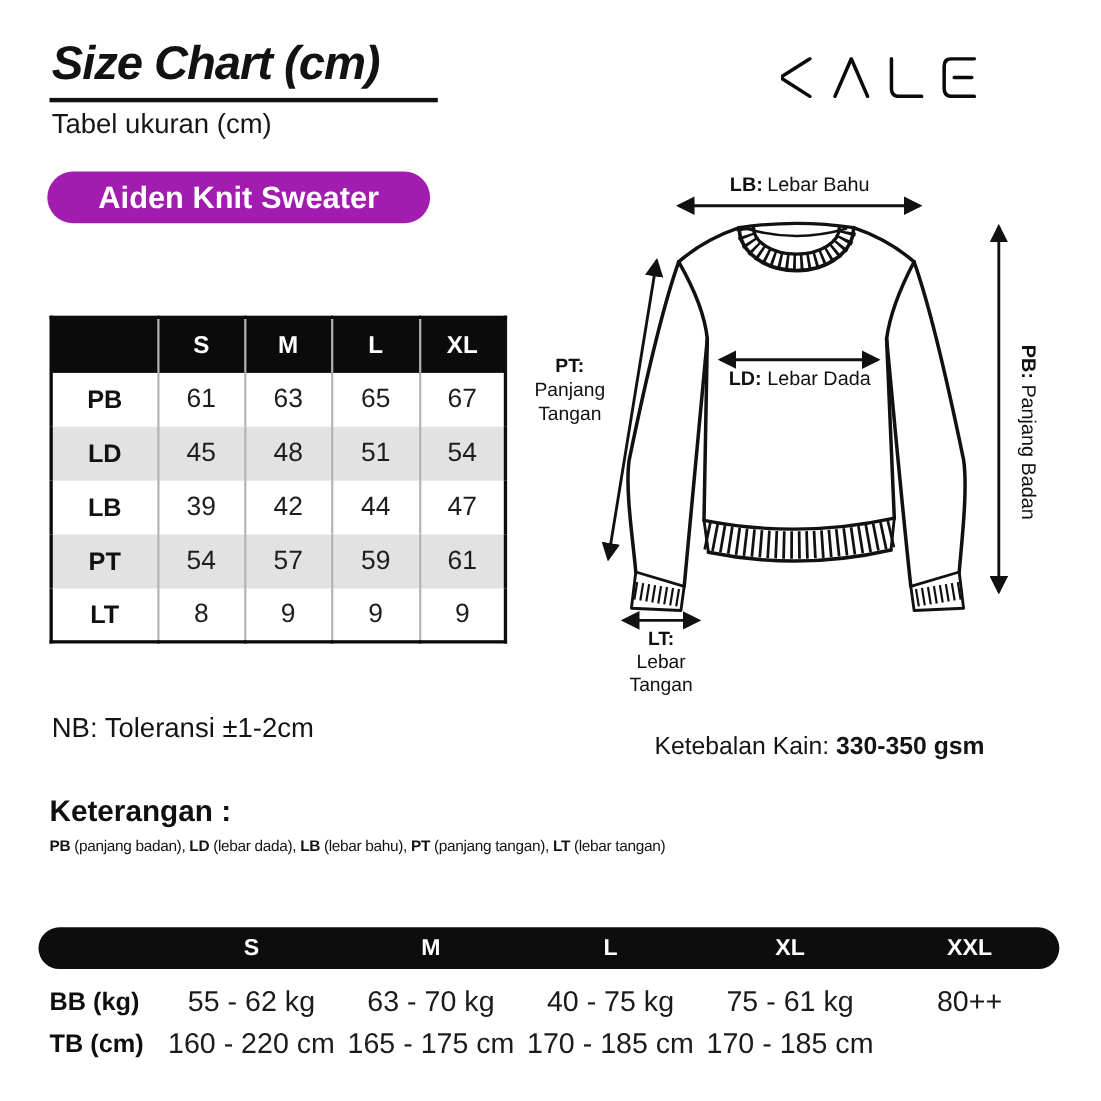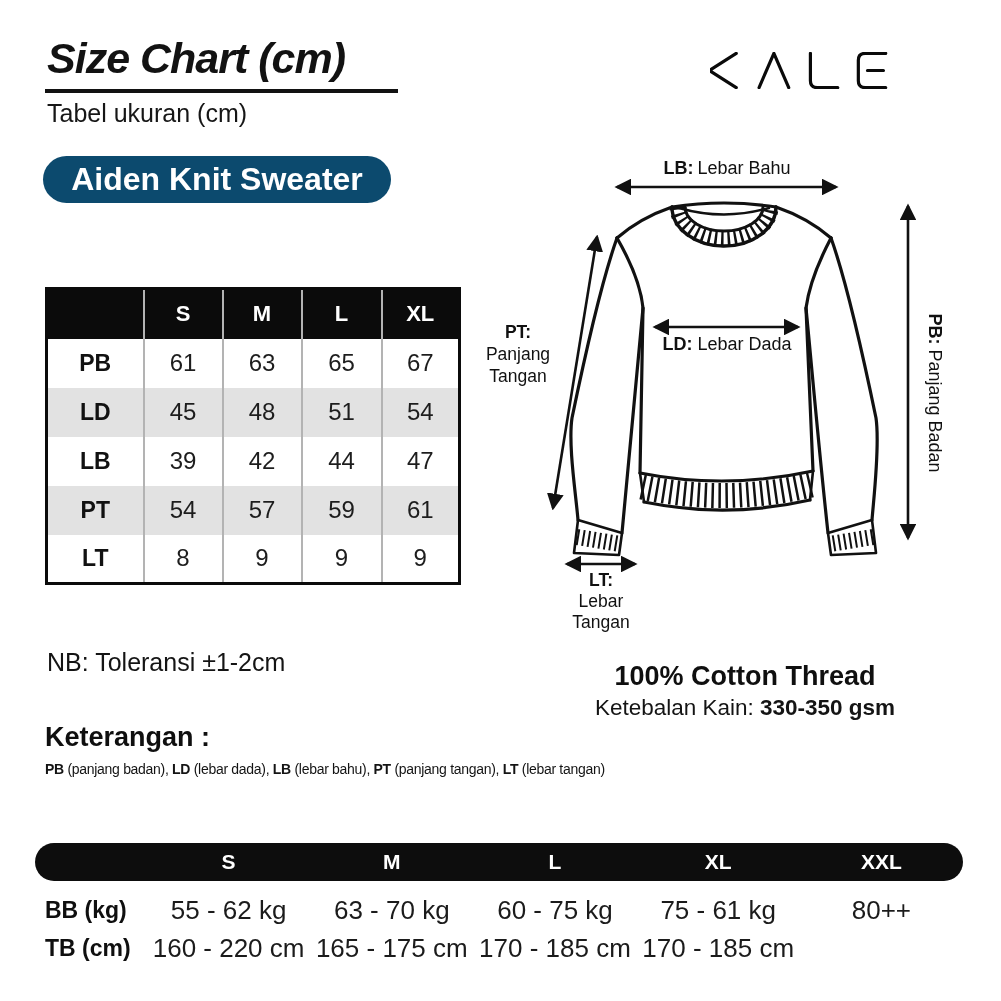--- a/index.html
+++ b/index.html
@@ -7,22 +7,22 @@
     width:1001px;height:1001px;position:relative;background:#ffffff;
     font-family:"Liberation Sans", sans-serif;color:#111;overflow:hidden;
   }
   .abs{position:absolute;}
 
   
   .title{left:47px;top:34px;font-size:43px;font-weight:bold;font-style:italic;letter-spacing:-1px;color:#121212;}
   .title-underline{left:45px;top:89px;width:353px;height:4px;background:#121212;}
   .subtitle{left:47px;top:99px;font-size:25px;color:#161616;}
   .product-pill{
-    left:43px;top:156px;width:348px;height:47px;border-radius:24px;background:#0c4a6e;
-    color:#fff;font-size:32px;font-weight:bold;display:flex;align-items:center;justify-content:center;
+    left:43px;top:156px;width:348px;height:47px;border-radius:24px;background:#a21caf;
+    color:#fff;font-size:28px;font-weight:bold;display:flex;align-items:center;justify-content:center;
   }
   .logo{left:710px;top:52px;}
 
   
   .size-table{left:45px;top:287px;border-collapse:collapse;table-layout:fixed;}
   .size-table{border:3px solid #0b0b0b;}
   .size-table td,.size-table th{padding:0;text-align:center;vertical-align:middle;}
   .size-table .vline{border-left:2px solid #b3b3b3;}
   .size-table thead tr{height:50px;background:#0b0b0b;}
   .size-table thead th{color:#fff;font-size:22px;font-weight:bold;}
@@ -191,41 +191,40 @@
   <g font-size="17.5" text-anchor="middle">
     <text x="121" y="436" font-weight="bold">LT:</text>
     <text x="121" y="457">Lebar</text>
     <text x="121" y="478">Tangan</text>
   </g>
 </svg>
 
 <div class="abs nb">NB: Toleransi ±1-2cm</div>
 
 <div class="abs cotton">
-  <div class="l1">100% Cotton Thread</div>
   <div class="l2"><span>Ketebalan Kain: </span><b>330-350 gsm</b></div>
 </div>
 
 <div class="abs ket-title">Keterangan :</div>
 <div class="abs ket-line"><b>PB</b><span> (panjang badan), </span><b>LD</b><span> (lebar dada), </span><b>LB</b><span> (lebar bahu), </span><b>PT</b><span> (panjang tangan), </span><b>LT</b><span> (lebar tangan)</span></div>
 
 <div class="abs fit">
   <div class="fit-grid fit-header">
     <div class="hcell"></div>
     <div class="hcell">S</div>
     <div class="hcell">M</div>
     <div class="hcell">L</div>
     <div class="hcell">XL</div>
     <div class="hcell">XXL</div>
   </div>
   <div class="fit-grid fit-row">
     <div class="rlabel">BB (kg)</div>
     <div class="rval">55 - 62 kg</div>
     <div class="rval">63 - 70 kg</div>
-    <div class="rval">60 - 75 kg</div>
+    <div class="rval">40 - 75 kg</div>
     <div class="rval">75 - 61 kg</div>
     <div class="rval">80++</div>
   </div>
   <div class="fit-grid fit-row second">
     <div class="rlabel">TB (cm)</div>
     <div class="rval">160 - 220 cm</div>
     <div class="rval">165 - 175 cm</div>
     <div class="rval">170 - 185 cm</div>
     <div class="rval">170 - 185 cm</div>
   </div>

